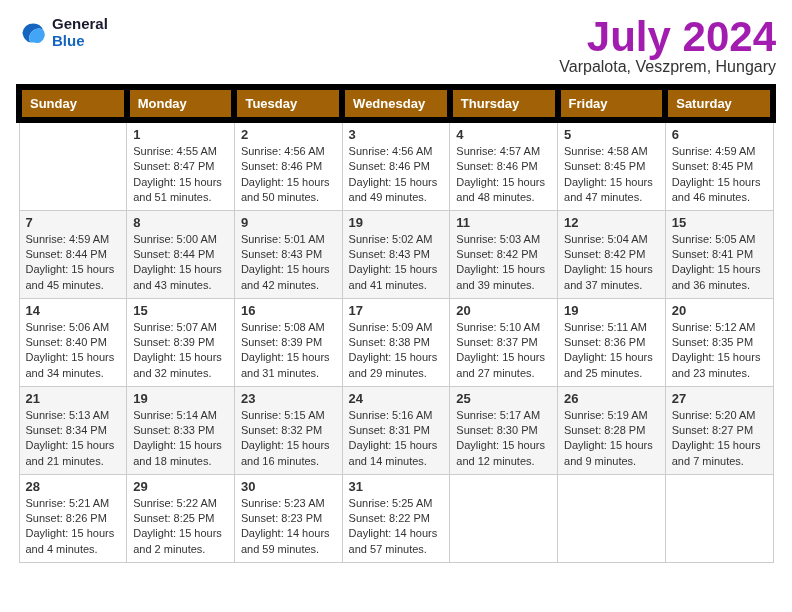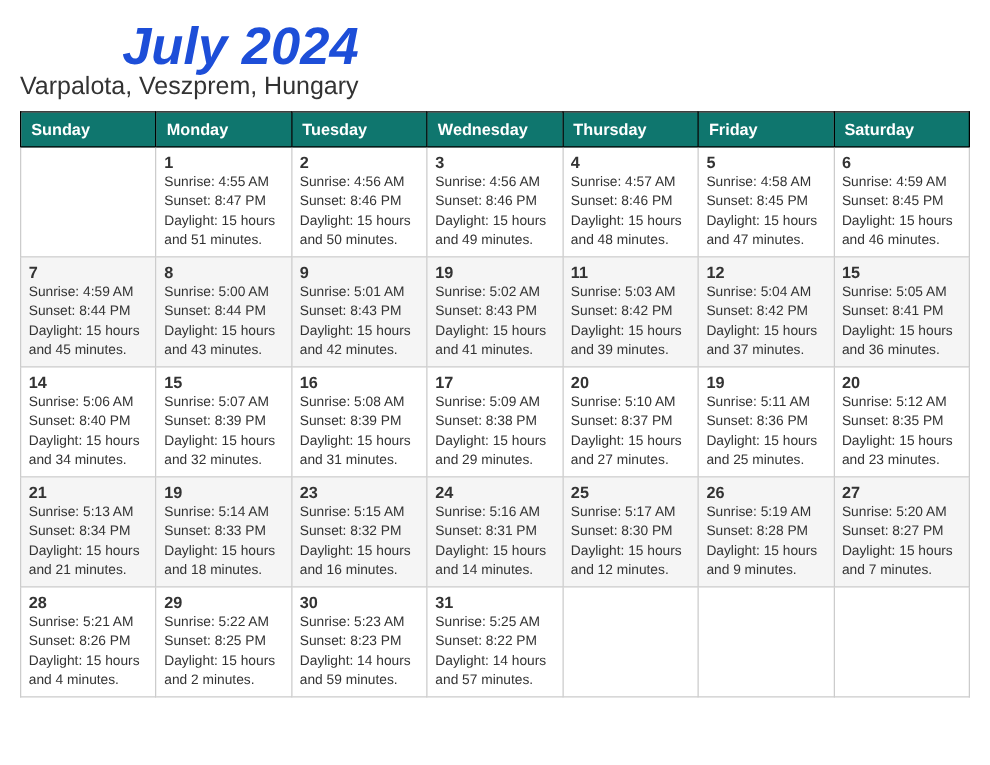--- a/index.html
+++ b/index.html
@@ -24,41 +24,40 @@
     .logo-icon {
       width: 32px;
       height: 32px;
     }
     .title-block {
       text-align: right;
     }
     .month-title {
       font-size: 42px;
       font-weight: bold;
-      color: #1d4ed8;
+      color: #a21caf;
       line-height: 1;
-      font-style: italic;
     }
     .subtitle {
-      font-size: 20px;
+      font-size: 16px;
       color: #333;
     }
     table {
       width: 100%;
       border-collapse: collapse;
       font-size: 11px;
     }
     thead tr th {
-      background: #0f766e;
+      background: #a16207;
       color: #fff;
       text-align: left;
       padding: 6px 8px;
       font-size: 13px;
       font-weight: bold;
-      border: 1px solid #000000;
+      border: 6px solid #000000;
     }
     tbody tr td {
       border: 1px solid #ccc;
       vertical-align: top;
       padding: 4px 6px;
       min-height: 80px;
       height: 88px;
       width: 14.28%;
       color: #333;
     }
@@ -79,20 +78,30 @@
       font-size: 11px;
     }
     .empty-cell {
       background: #fff !important;
     }
   </style>
 </head>
 <body>
 
 <div class="header">
+  <div class="logo">
+    <svg class="logo-icon" viewBox="0 0 40 40" xmlns="http://www.w3.org/2000/svg">
+      <path d="M8 20 Q10 8 22 8 Q30 8 34 16 Q26 12 20 18 Q14 24 18 32 Q10 30 8 20Z" fill="#1565c0"></path>
+      <path d="M20 18 Q26 12 34 16 Q38 22 34 28 Q30 34 22 32 Q18 32 18 32 Q14 24 20 18Z" fill="#42a5f5"></path>
+    </svg>
+    <div>
+      <div style="font-size:15px;font-weight:bold;color:#1a1a2e;line-height:1.1;">General</div>
+      <div style="font-size:15px;font-weight:bold;color:#1565c0;line-height:1.1;">Blue</div>
+    </div>
+  </div>
   <div class="title-block">
     <div class="month-title">July 2024</div>
     <div class="subtitle">Varpalota, Veszprem, Hungary</div>
   </div>
 </div>
 
 <table>
   <thead>
     <tr>
     <th>Sunday</th>

